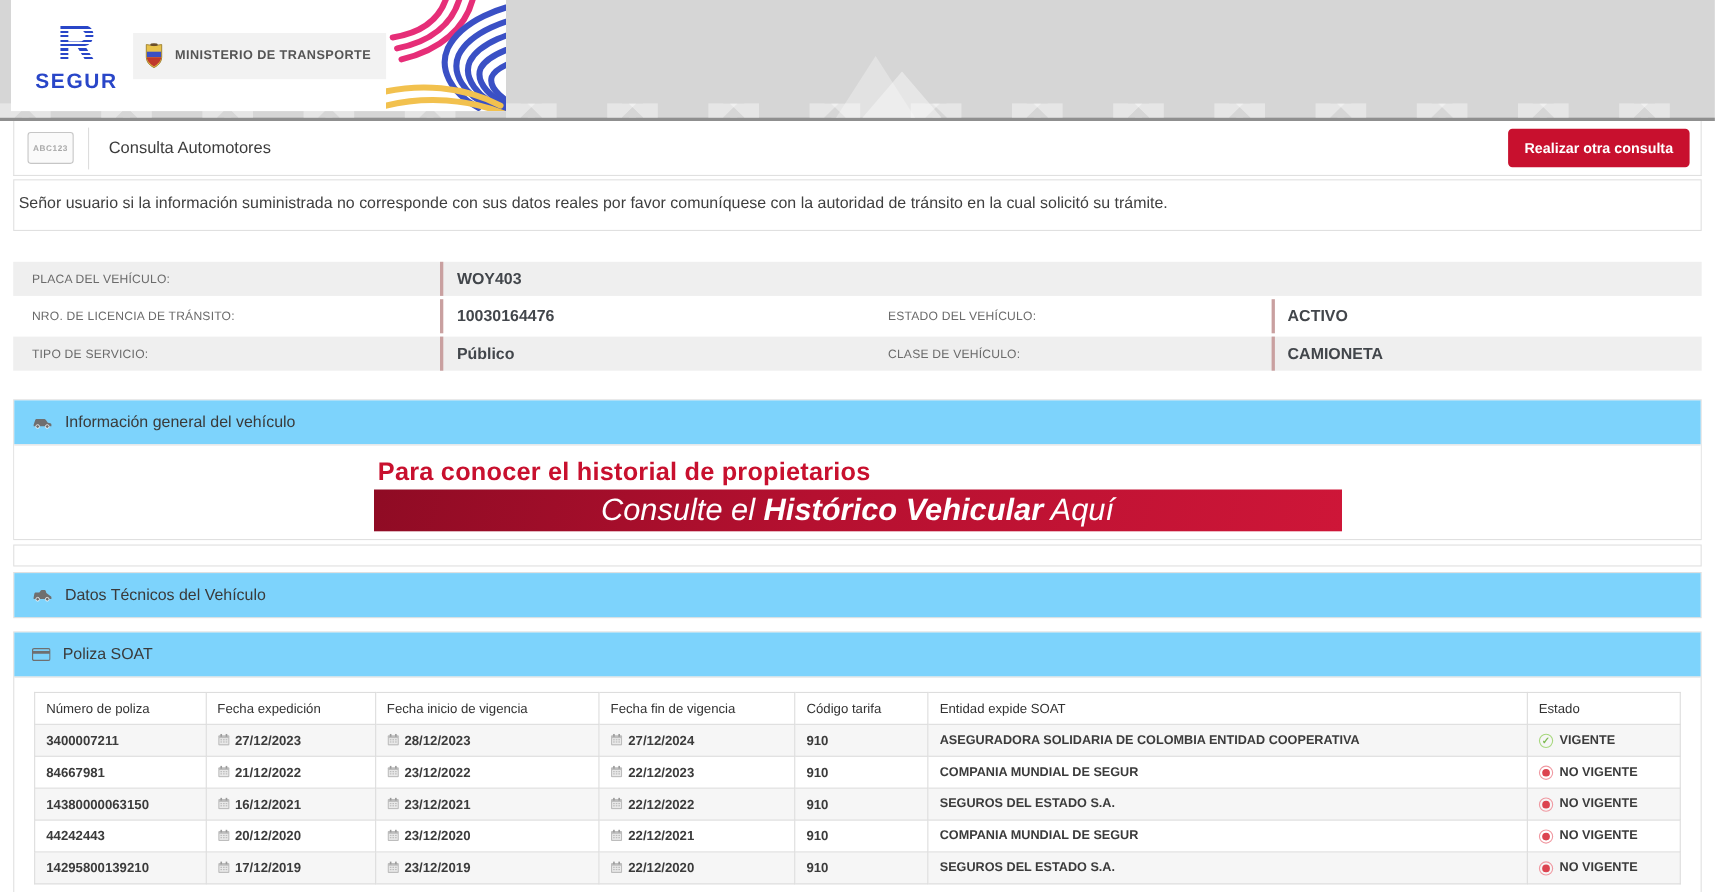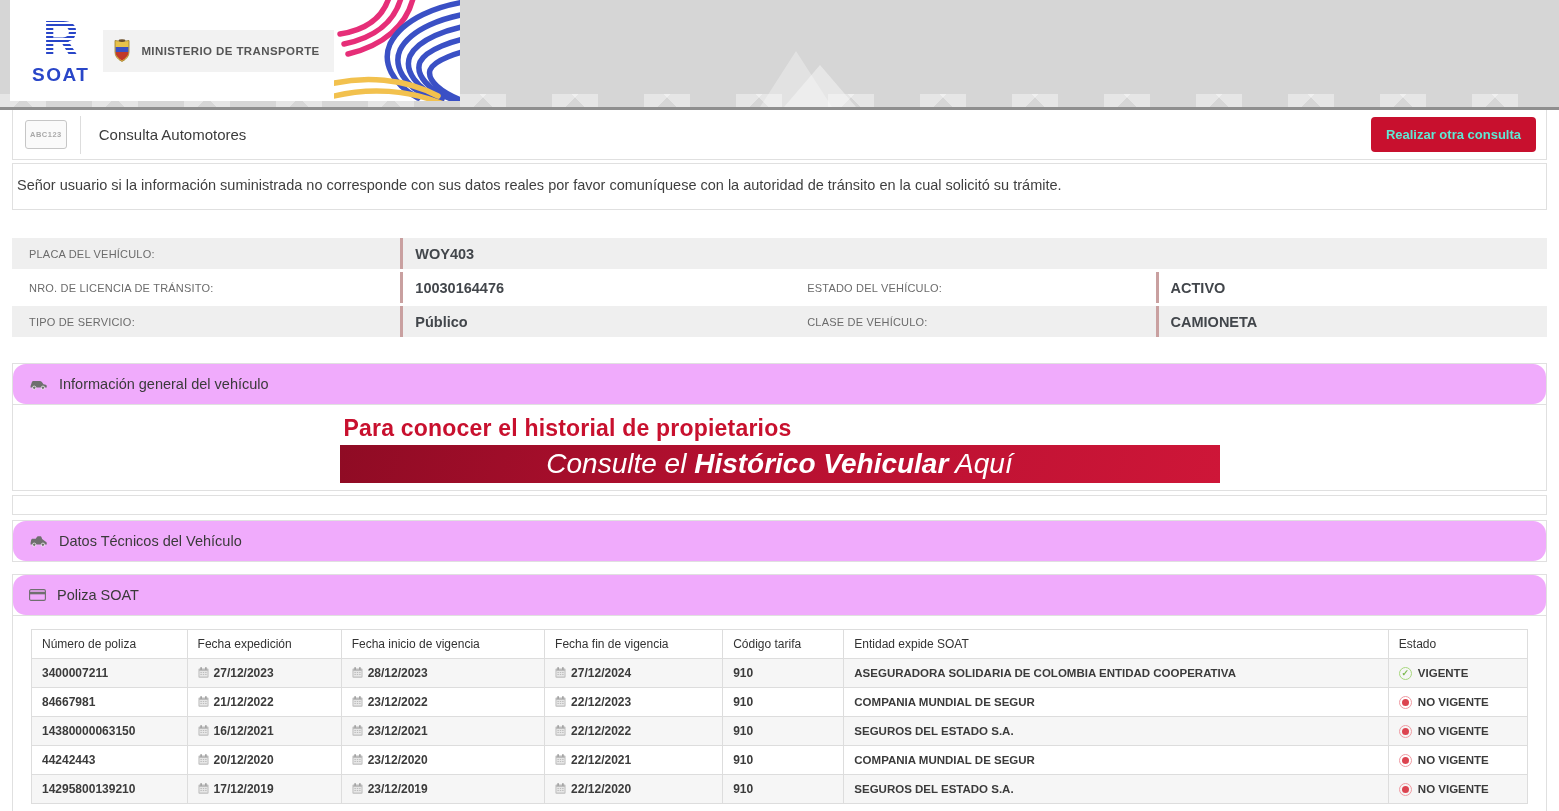--- a/index.html
+++ b/index.html
@@ -32,41 +32,41 @@
   .waves{margin-left:auto;width:140px;height:101px;flex:none;}
 
   
   .content{padding:0 12px 14px;}
   .panel{background:#fff;border:1px solid #e0e0e0;}
   .toolbar{display:flex;align-items:center;height:50px;padding:0 10px 0 12px;border-top:none;}
   .plate-chip{border:1px solid #c6c6c6;border-radius:3px;background:#fafafa;color:#a9a9a9;
     font-size:7.5px;letter-spacing:.5px;padding:9px 4px;min-width:33px;text-align:center;font-weight:bold;}
   .toolbar-divider{width:1px;height:38px;background:#ddd;margin:0 18px 0 13px;}
   .page-title{font-size:15px;font-weight:400;color:#3c3c3c;margin:0;}
-  .btn-red{margin-left:auto;background:var(--accent-red,#c8102e);color:#5eead4;border:none;border-radius:4px;
+  .btn-red{margin-left:auto;background:var(--accent-red,#c8102e);color:#ffffff;border:none;border-radius:4px;
     font-family:inherit;font-weight:700;font-size:13px;padding:10px 15px;cursor:pointer;}
   .notice{margin-top:3px;padding:13px 4px 16px;}
   .notice p{margin:0;font-size:14.5px;color:#3f3f3f;}
 
   
   .vehicle{margin-top:28px;}
   .v-row{display:flex;height:31px;margin-bottom:3px;background:#fff;}
   .v-row.odd{background:#efefef;}
   .v-label{display:flex;align-items:center;font-size:11px;color:#6b6b6b;letter-spacing:.2px;padding-left:17px;}
   .v-value{display:flex;align-items:center;font-size:14.5px;font-weight:700;color:#42464b;
     border-left:3px solid #c9a0a0;padding-left:12px;}
   .w-l1{width:25.3%;}
   .w-v1{width:25.4%;}
   .w-l2{width:23.8%;}
   .grow{flex:1;}
 
   
   .section{margin-top:26px;}
-  .section-header{display:flex;align-items:center;gap:11px;background:#f0abfc;padding:12px 16px;
-    font-size:14.5px;color:#3a3a3a;cursor:pointer;border-radius:13px;}
+  .section-header{display:flex;align-items:center;gap:11px;background:#7dd3fc;padding:12px 16px;
+    font-size:14.5px;color:#3a3a3a;cursor:pointer;}
   .section + .panel-thin{margin-top:4px;}
   .panel-thin{height:20px;margin-top:5px;}
   .section-tech{margin-top:5px;}
   .section-soat{margin-top:12px;}
   .section-body{border-top:1px solid #e0e0e0;background:#fff;padding:8px 0 7px;}
   .sec-icon{display:inline-flex;flex:none;}
 
   
   .banner{width:880px;margin:0 auto;cursor:pointer;}
   .banner-line1{font-size:23px;font-weight:700;color:var(--accent-red,#c8102e);margin:2px 0 3px 4px;letter-spacing:.2px;}
@@ -104,21 +104,21 @@
 
 <div class="page">
 
   <header class="top-band">
     <div class="zigzag"></div>
     <div class="tri tri-a"></div>
     <div class="tri tri-b"></div>
     <div class="brand-box">
       <div class="runt-logo">
         <div class="runt-r">R</div>
-        <div class="runt-text">SOAT</div>
+        <div class="runt-text">SEGUR</div>
       </div>
       <div class="ministry">
         <span class="coat sec-icon">
           <svg width="20" height="24" viewBox="0 0 20 24">
             <path d="M3 1.5 Q10 3.5 17 1.5 L17 13 Q17 19 10 22.5 Q3 19 3 13 Z" fill="#e8c24a" stroke="#9a7c2a" stroke-width="0.8"></path>
             <rect x="3.6" y="8" width="12.8" height="5" fill="#3a50c5"></rect>
             <path d="M3.6 13 L16.4 13 L16.4 14 Q16 18 10 21.4 Q4 18 3.6 14 Z" fill="#c0392b"></path>
             <ellipse cx="10" cy="1.6" rx="3.4" ry="1.3" fill="#6b4f2a"></ellipse>
           </svg>
         </span>

